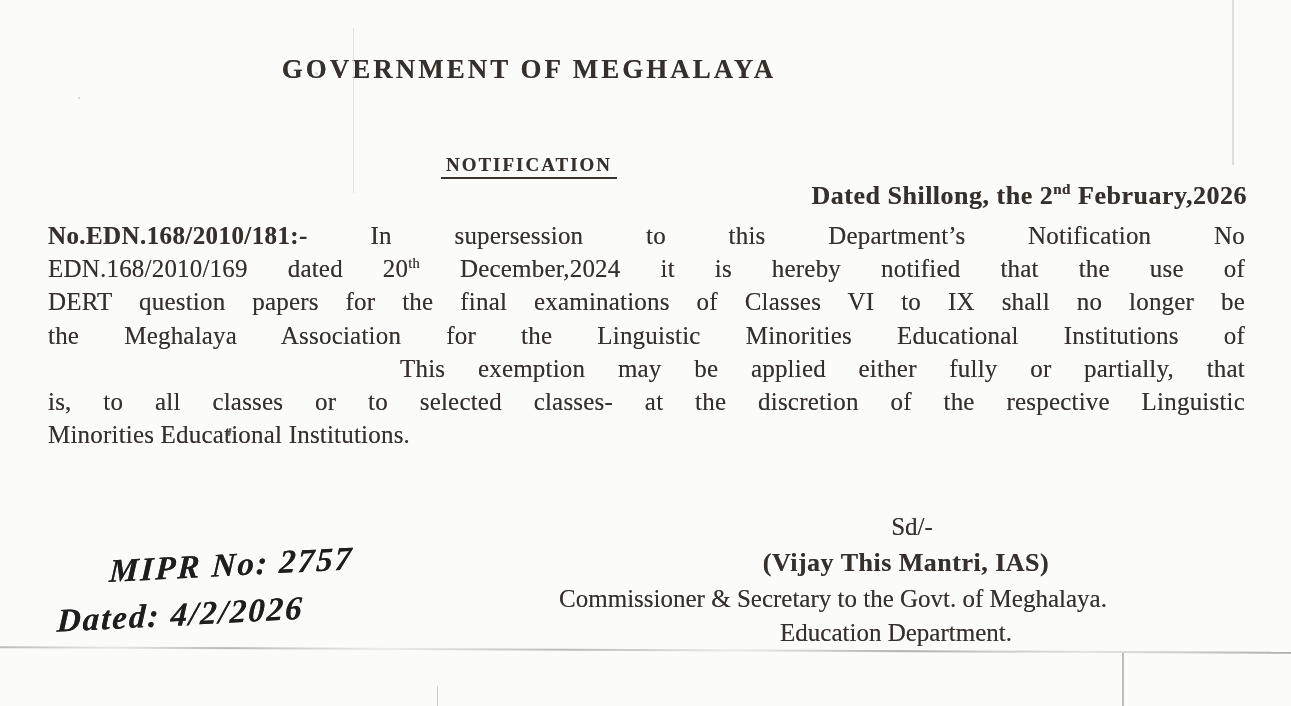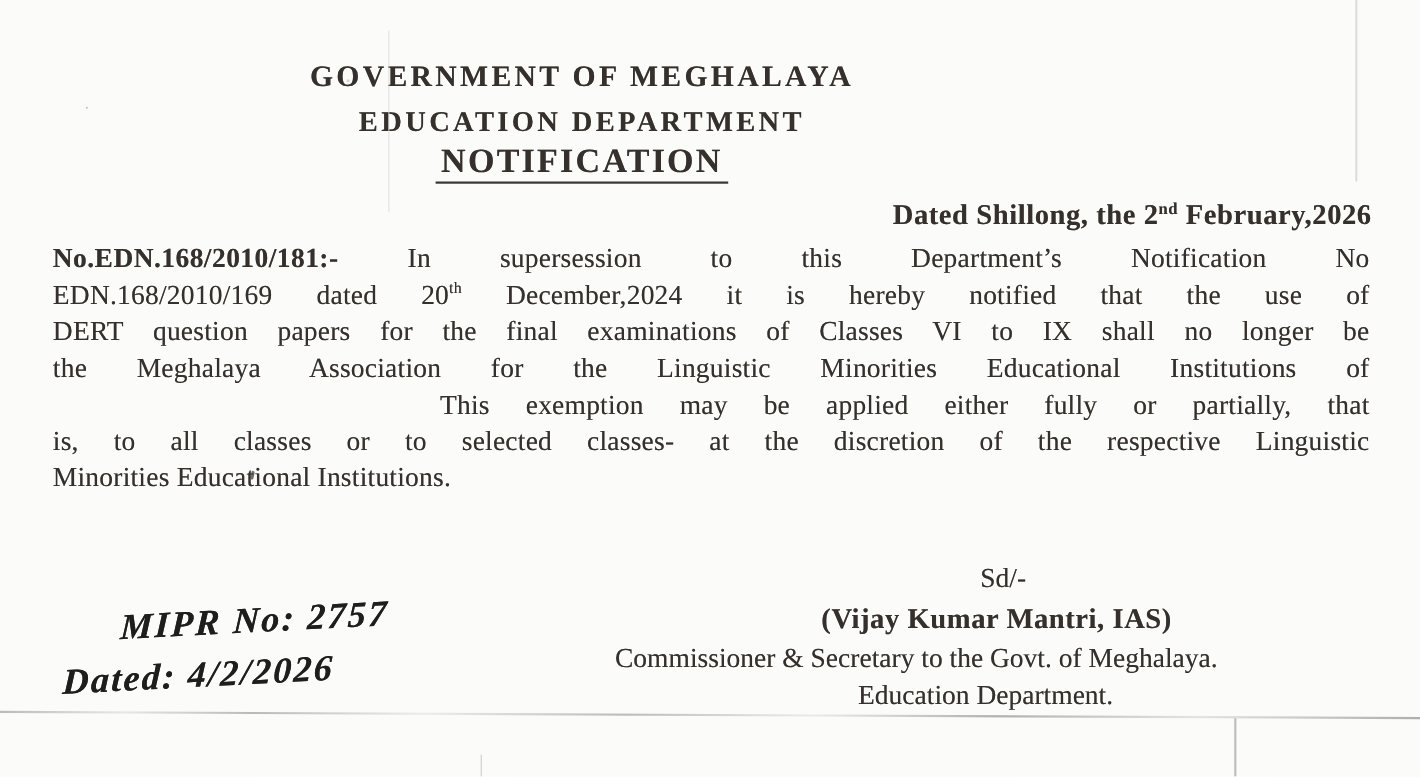--- a/index.html
+++ b/index.html
@@ -10,21 +10,21 @@
     background:#fbfbfa; overflow:hidden;
     font-family:"Liberation Serif","DejaVu Serif",serif;
     color:#35302b;
     text-shadow:0 0 0.5px rgba(55,48,42,0.55);
   }
 
   
   .hdr { position:absolute; left:0; width:1058px; text-align:center; font-weight:bold; white-space:nowrap; }
   .hdr1 { top:54px;  font-size:27px; letter-spacing:3px; }
   .hdr2 { top:96px;  font-size:26px; letter-spacing:3px; }
-  .hdr3 { top:128px; font-size:31px; letter-spacing:2px; }
+  .hdr3 { top:154px; font-size:19px; letter-spacing:2px; }
   .hdr3 .uline { border-bottom:2.5px solid #3a342e; padding:0 5px 2px 5px; }
 
   
   .dateline {
     position:absolute; top:181px; right:44px;
     font-weight:bold; font-size:26px; letter-spacing:0.5px; white-space:nowrap;
   }
   sup { font-size:0.58em; line-height:0; }
 
   
@@ -75,37 +75,36 @@
   .art-speck       { left:228px;  top:428px; width:3px; height:8px;   background:rgba(70,64,58,0.75); border-radius:2px; transform:rotate(12deg); }
   .art-dot1        { left:78px;   top:97px;  width:2px; height:2px;   background:rgba(150,150,150,0.5); border-radius:50%; }
   .art-dot2        { left:315px;  top:72px;  width:3px; height:3px;   background:rgba(160,160,160,0.4); border-radius:50%; }
 </style>
 </head>
 <body>
 
 <div class="page">
 
   <div class="hdr hdr1">GOVERNMENT OF MEGHALAYA</div>
-  <div class="hdr hdr2">EDUCATION DEPARTMENT</div>
   <div class="hdr hdr3"><span class="uline">NOTIFICATION</span></div>
 
   <div class="dateline"><span>Dated Shillong, the 2</span><sup>nd</sup><span> February,2026</span></div>
 
   <div class="bodytext">
     <div class="jl"><span class="boldref">No.EDN.168/2010/181:-</span><span> In supersession to this Department’s Notification No</span></div>
     <div class="jl"><span>EDN.168/2010/169 dated 20</span><sup>th</sup><span> December,2024 it is hereby notified that the use of</span></div>
     <div class="jl">DERT question papers for the final examinations of Classes VI to IX shall no longer be</div>
     <div class="jl">the Meghalaya Association for the Linguistic Minorities Educational Institutions of</div>
     <div class="jl indent">This exemption may be applied either fully or partially, that</div>
     <div class="jl">is, to all classes or to selected classes- at the discretion of the respective Linguistic</div>
     <div class="ll">Minorities Educational Institutions.</div>
   </div>
 
   <div class="sig sig-sd">Sd/-</div>
-  <div class="sig sig-name">(Vijay Kumar Mantri, IAS)</div>
+  <div class="sig sig-name">(Vijay This Mantri, IAS)</div>
   <div class="sig sig-title1">Commissioner &amp; Secretary to the Govt. of Meghalaya.</div>
   <div class="sig sig-title2">Education Department.</div>
 
   <div class="handwriting">
     <div class="hw1">MIPR No: 2757</div>
     <div class="hw2">Dated: 4/2/2026</div>
   </div>
 
   <div class="art art-hline"></div>
   <div class="art art-v-right-top"></div>

